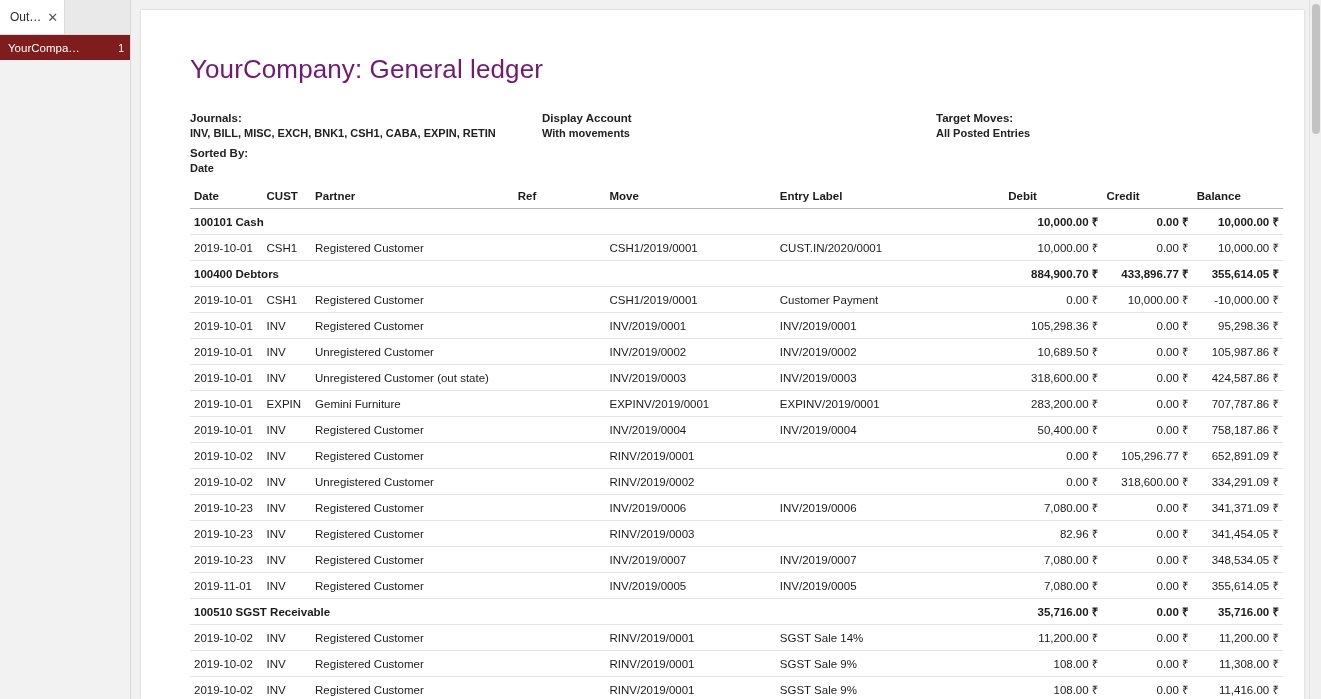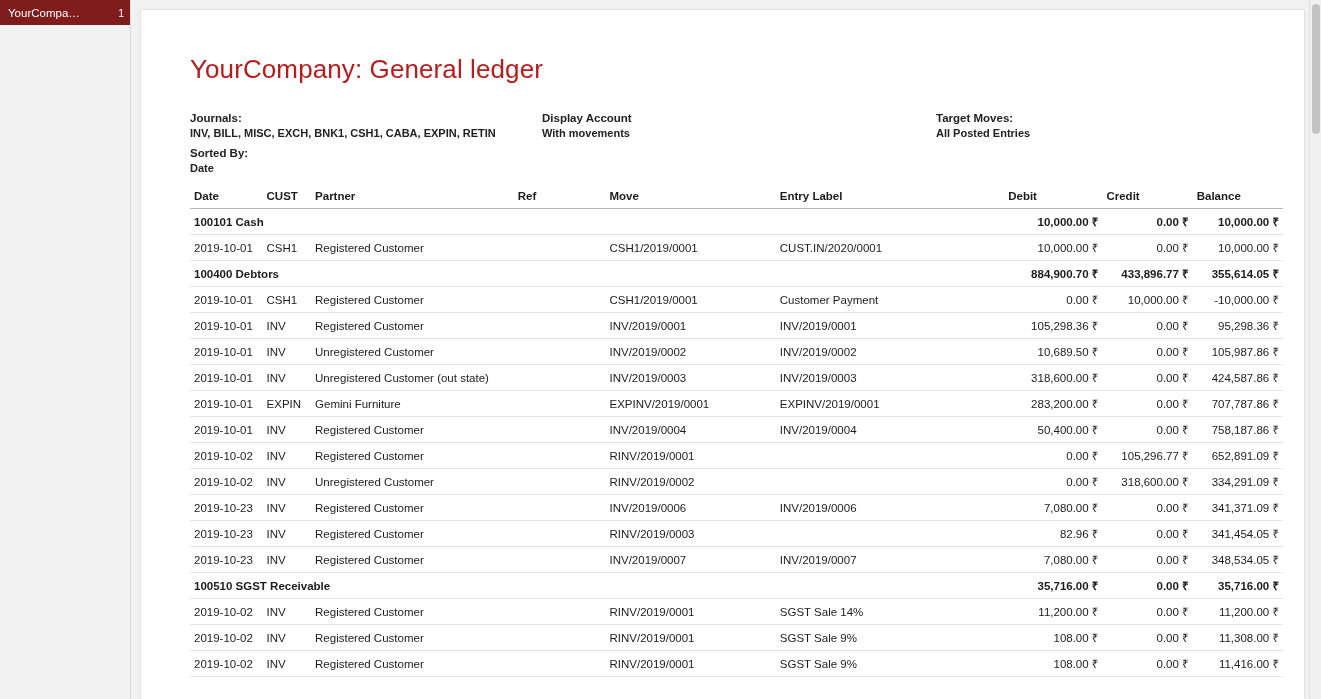--- a/index.html
+++ b/index.html
@@ -100,21 +100,21 @@
     box-shadow: 0 0 2px rgba(0,0,0,0.18);
     box-sizing: border-box;
   }
   #page-inner {
     padding: 44px 42px 0 49px;
   }
   h1.report-title {
     margin: 0 0 0 0;
     font-weight: 400;
     font-size: 26px;
-    color: #b91c1c;
+    color: #701a75;
     letter-spacing: 0.1px;
   }
 
   .meta {
     margin-top: 27px;
     position: relative;
     height: 70px;
     font-size: 11.5px;
     color: #222;
   }
@@ -201,20 +201,26 @@
     background: #c3c3c3;
     border-radius: 4px;
   }
 </style>
 </head>
 <body>
 
 <div id="app">
 
   <div id="sidebar">
+    <div class="tabstrip">
+      <div class="tab">
+        <span class="tab-label">Out…</span>
+        <span class="tab-close">✕</span>
+      </div>
+    </div>
     <div class="doc-item">
       <span class="doc-name">YourCompa…</span>
       <span class="doc-count">1</span>
     </div>
   </div>
 
   <div id="page-area">
     <div id="page">
       <div id="page-inner">
         <h1 class="report-title">YourCompany: General ledger</h1>
@@ -388,20 +394,31 @@
                 <td class="col-date">2019-10-23</td>
                 <td class="col-jrnl">INV</td>
                 <td class="col-partner">Registered Customer</td>
                 <td class="col-ref"></td>
                 <td class="col-move">INV/2019/0007</td>
                 <td class="col-label">INV/2019/0007</td>
                 <td class="col-debit num">7,080.00 ₹</td>
                 <td class="col-credit num">0.00 ₹</td>
                 <td class="col-balance num">348,534.05 ₹</td>
               </tr>
+              <tr class="line-row">
+                <td class="col-date">2019-11-01</td>
+                <td class="col-jrnl">INV</td>
+                <td class="col-partner">Registered Customer</td>
+                <td class="col-ref"></td>
+                <td class="col-move">INV/2019/0005</td>
+                <td class="col-label">INV/2019/0005</td>
+                <td class="col-debit num">7,080.00 ₹</td>
+                <td class="col-credit num">0.00 ₹</td>
+                <td class="col-balance num">355,614.05 ₹</td>
+              </tr>
               <tr class="group-row">
                 <td class="group-name" colspan="6">100510 SGST Receivable</td>
                 <td class="col-debit num">35,716.00 ₹</td>
                 <td class="col-credit num">0.00 ₹</td>
                 <td class="col-balance num">35,716.00 ₹</td>
               </tr>
               <tr class="line-row">
                 <td class="col-date">2019-10-02</td>
                 <td class="col-jrnl">INV</td>
                 <td class="col-partner">Registered Customer</td>

